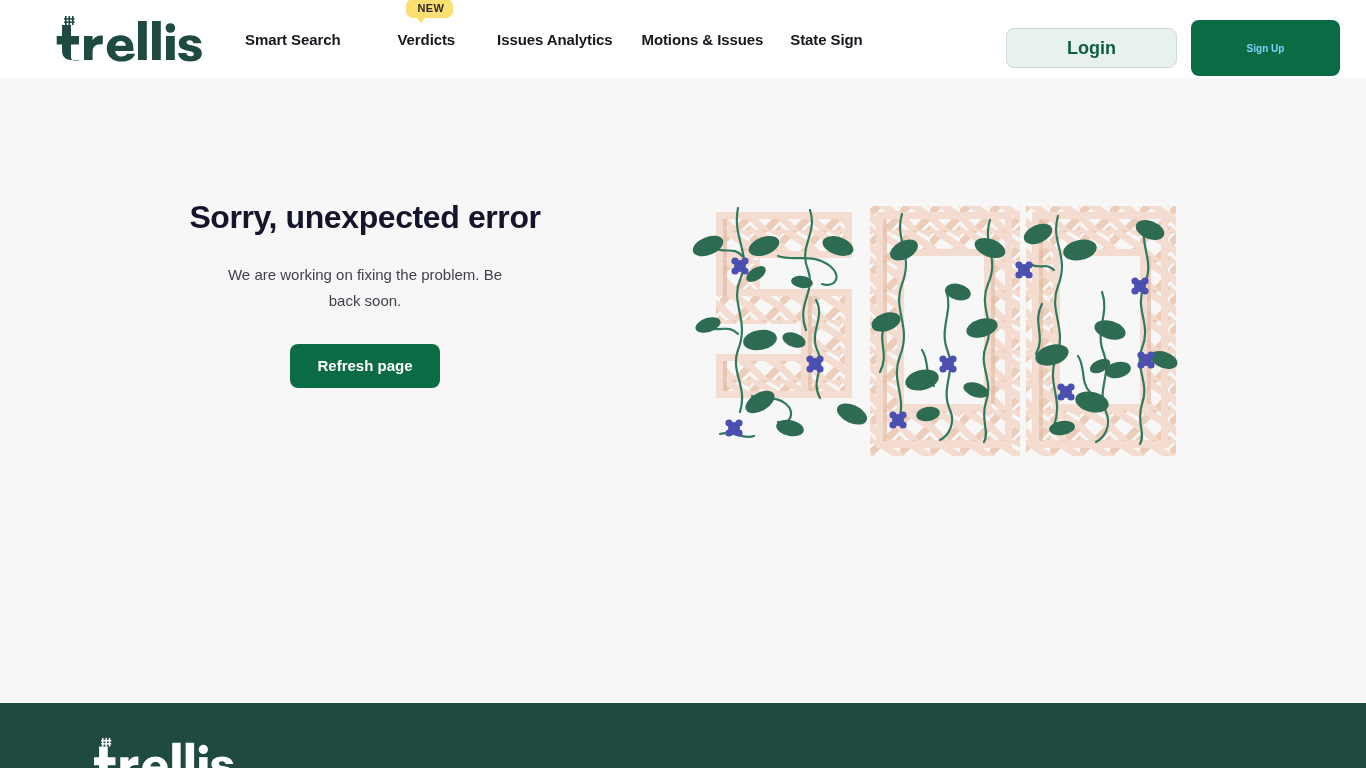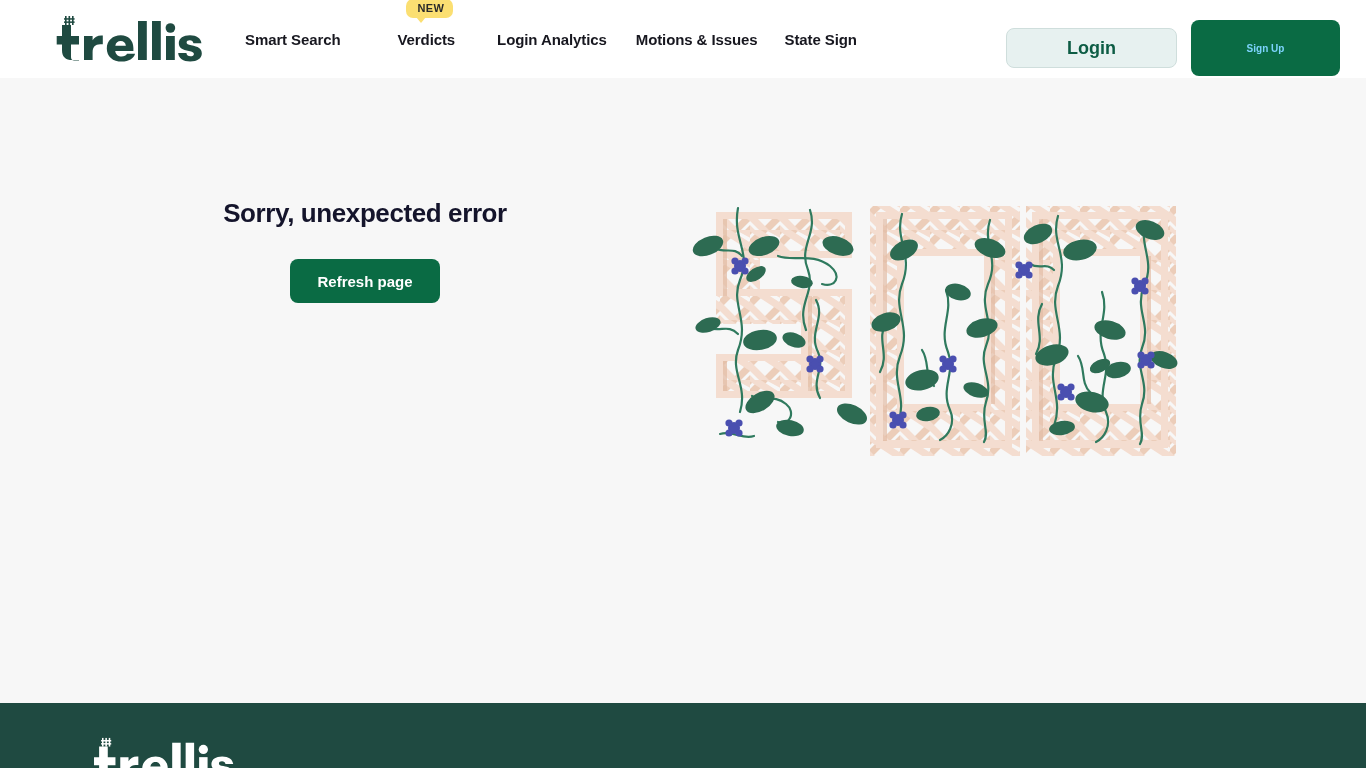--- a/index.html
+++ b/index.html
@@ -100,21 +100,21 @@
   
   .main { position: absolute; top: 78px; left: 0; width: 1366px; height: 625px; background: #f7f7f7; }
 
   .error-block {
     position: absolute;
     left: 105px; top: 120px;
     width: 520px;
     text-align: center;
   }
   .error-title {
-    font-size: 26px;
+    font-size: 32px;
     font-weight: bold;
     color: #14142b;
     letter-spacing: -0.4px;
     line-height: 1.2;
   }
   .error-sub {
     margin-top: 26px;
     font-size: 15px;
     color: #3f3f4a;
     line-height: 1.72;
@@ -196,35 +196,36 @@
         </g>
       </svg>
     </a>
 
     <nav class="nav">
       <span class="nav-item nav-gap-1">Smart Search</span>
       <span class="nav-item nav-gap-2">
         <span class="new-badge">NEW</span>
         <span>Verdicts</span>
       </span>
-      <span class="nav-item nav-gap-3">Login Analytics</span>
+      <span class="nav-item nav-gap-3">Issues Analytics</span>
       <span class="nav-item nav-gap-4">Motions &amp; Issues</span>
       <span class="nav-item">State Sign</span>
     </nav>
 
     <div class="header-actions">
       <button class="btn-login">Login</button>
       <button class="btn-signup">Sign Up</button>
     </div>
   </header>
 
   <main class="main">
 
     <div class="error-block">
       <h1 class="error-title">Sorry, unexpected error</h1>
+      <p class="error-sub">We are working on fixing the problem. Be back soon.</p>
       <button class="btn-refresh">Refresh page</button>
     </div>
 
     <div class="illustration">
       <svg width="500" height="280" viewBox="0 0 500 280">
         <defs>
 
           <pattern id="latt" width="30" height="30" patternUnits="userSpaceOnUse">
             <rect width="30" height="30" fill="none"></rect>
             <path d="M-8 8 L8 -8 M-8 22 L22 -8 M8 38 L38 8 M22 38 L38 22" stroke="#eccdb9" stroke-width="7"></path>

